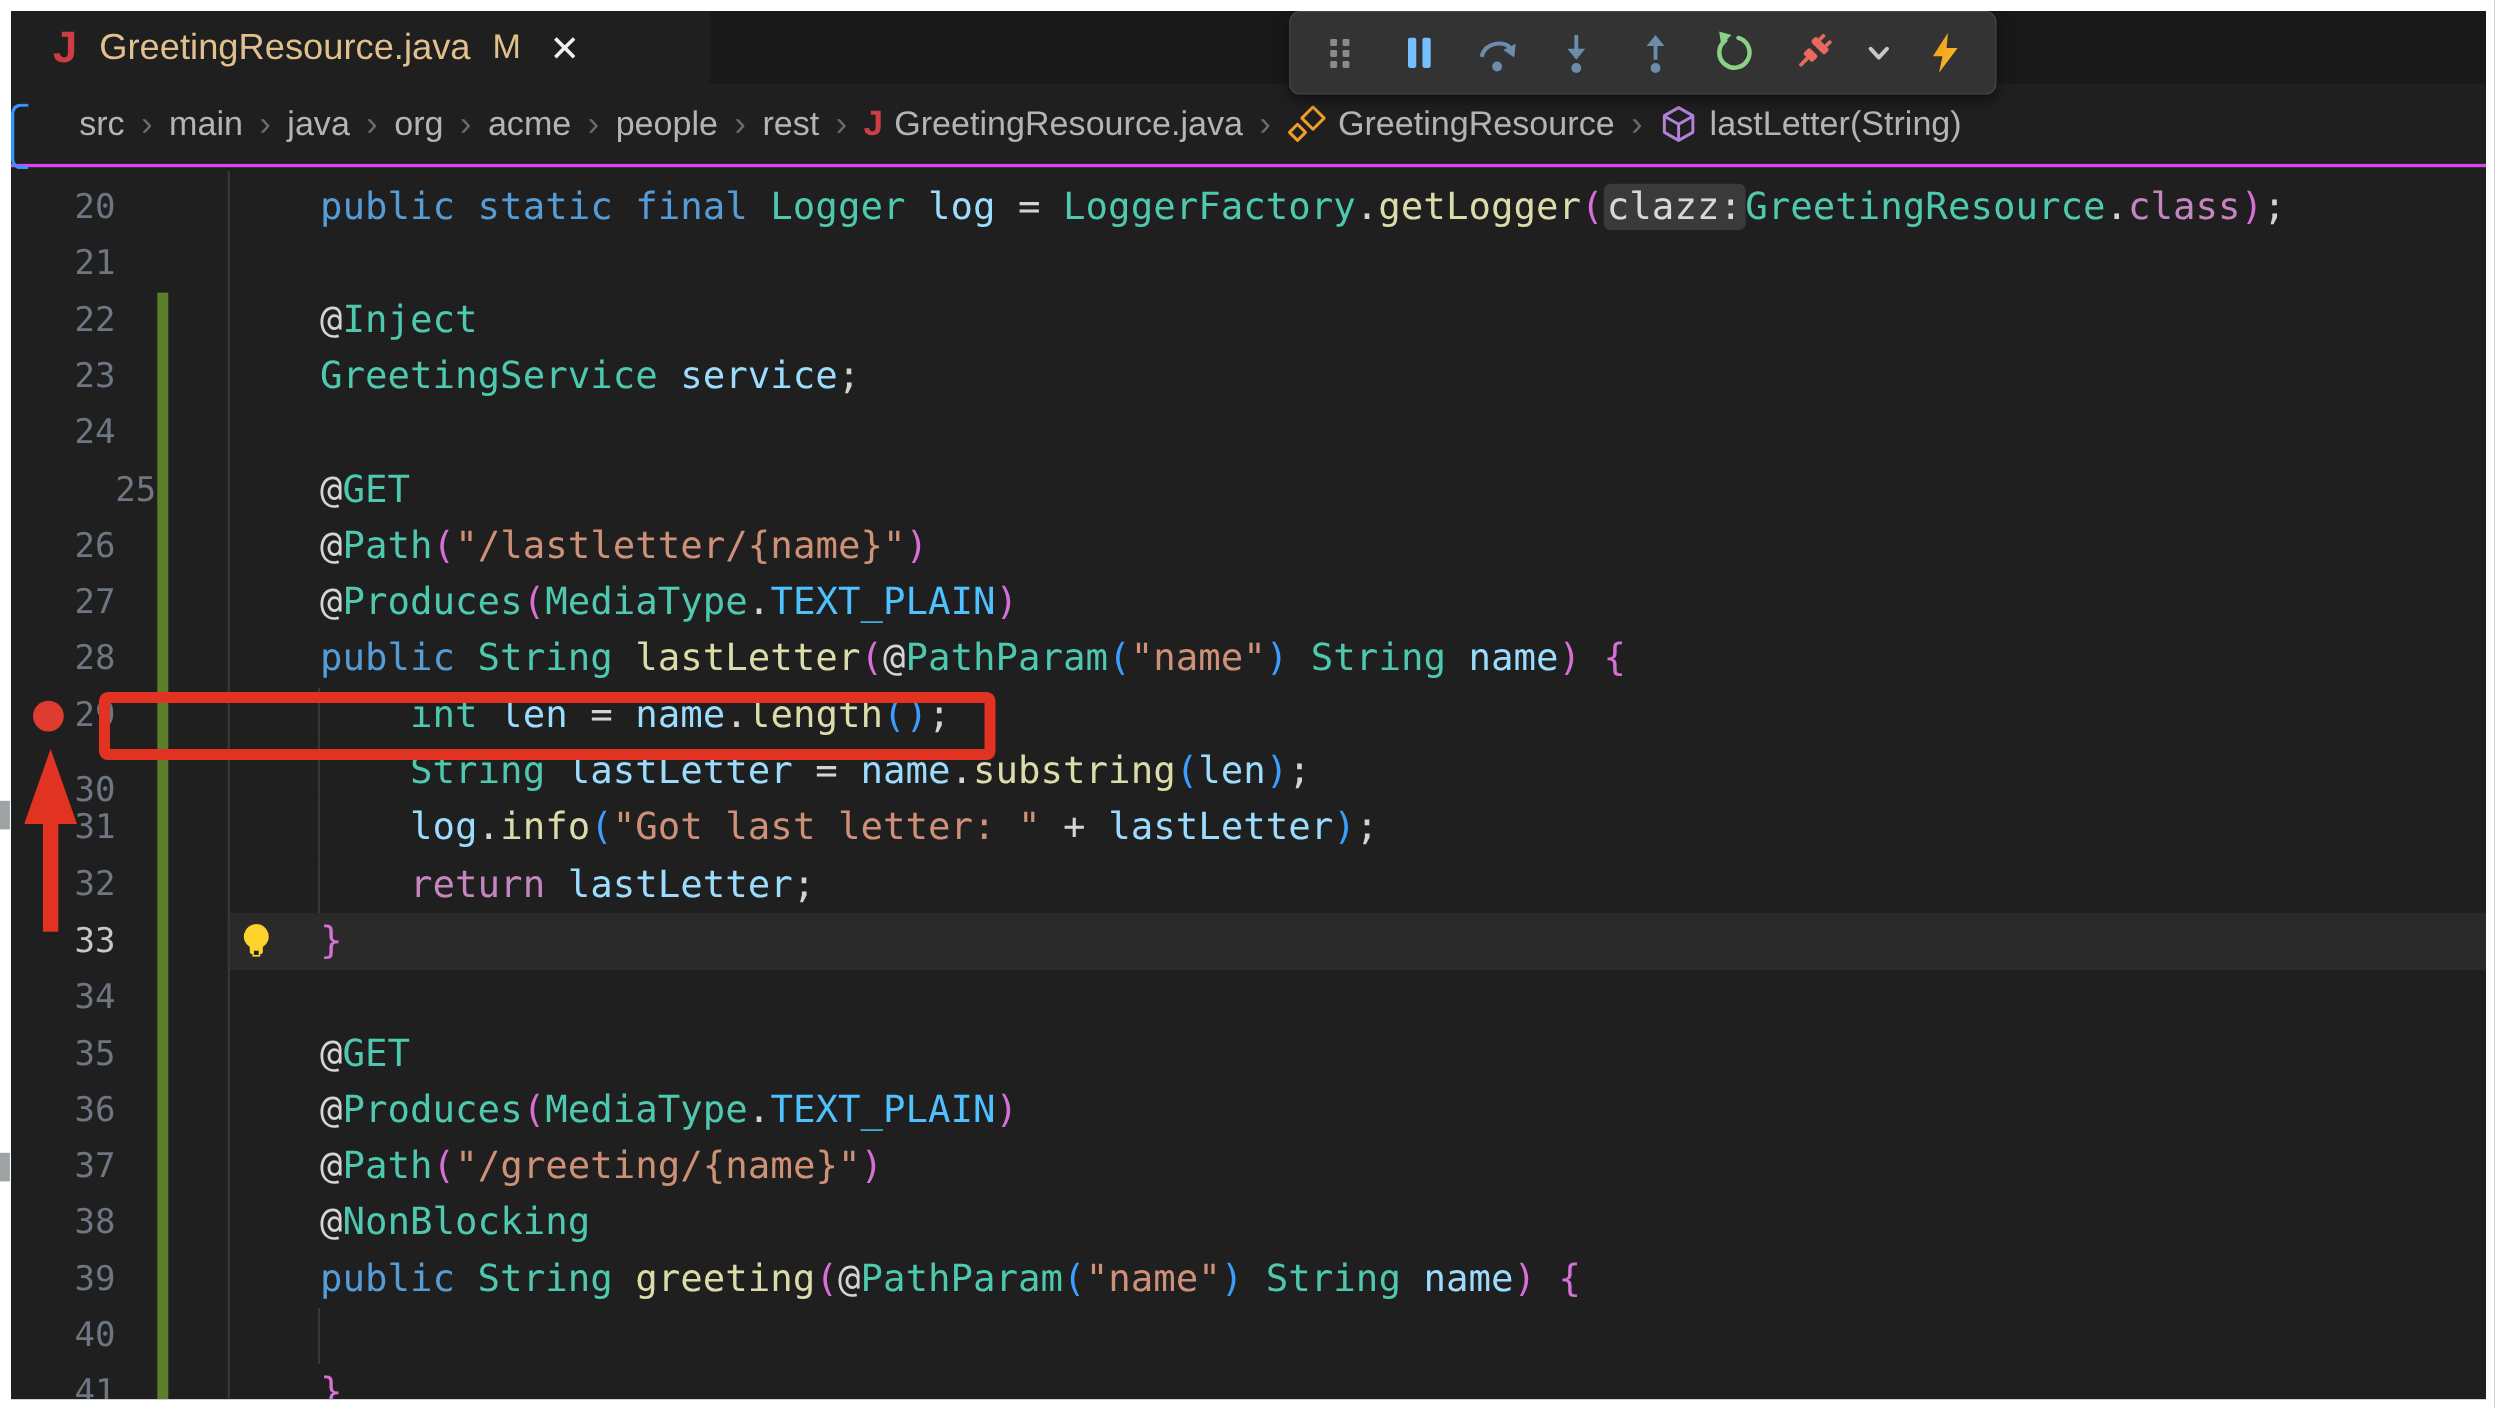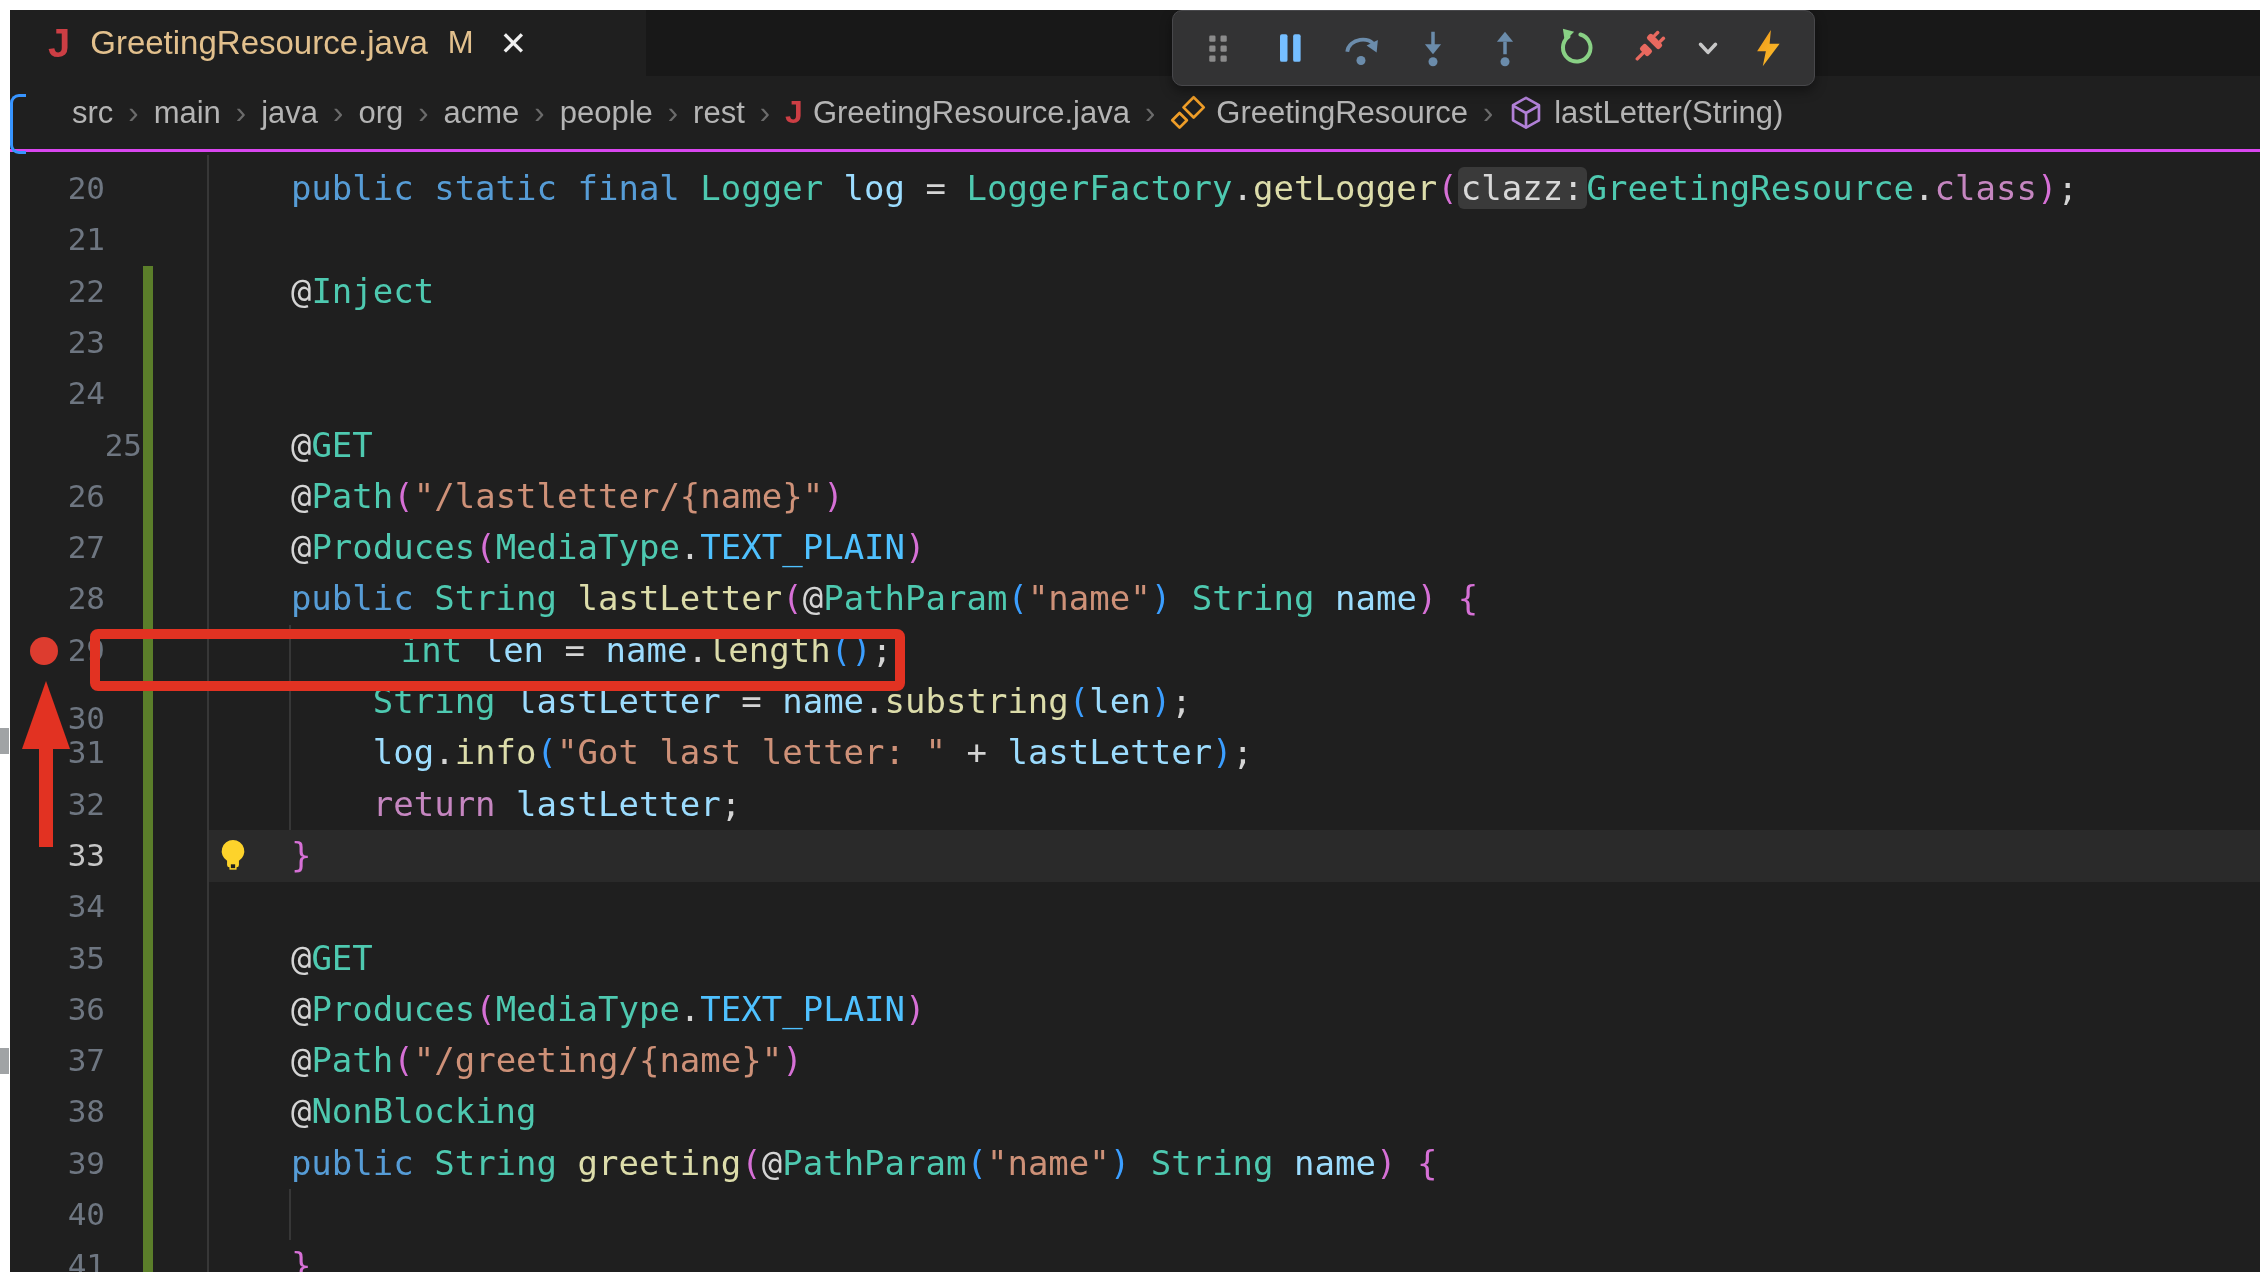--- a/index.html
+++ b/index.html
@@ -216,33 +216,34 @@
       <polygon points="24,0 48,68 0,68" fill="#e23222"></polygon>
       <rect x="17" y="64" width="14" height="102" fill="#e23222"></rect>
     </svg>
   <div class="gutter-num" style="top: 8px;">20</div>
       <div class="code-line" style="top: 8px;"><span class="tk-fg">    </span><span class="tk-kw">public static final </span><span class="tk-type">Logger </span><span class="tk-var">log</span><span class="tk-fg"> = </span><span class="tk-type">LoggerFactory</span><span class="tk-fg">.</span><span class="tk-fn">getLogger</span><span class="tk-p1">(</span><span class="tk-inlay">clazz:</span><span class="tk-type">GreetingResource</span><span class="tk-fg">.</span><span class="tk-ctrl">class</span><span class="tk-p1">)</span><span class="tk-fg">;</span></div>
       <div class="gutter-num" style="top: 59.3px;">21</div>
       <div class="code-line" style="top: 59.3px;"></div>
       <div class="gutter-num" style="top: 110.6px;">22</div>
       <div class="code-line" style="top: 110.6px;"><span class="tk-fg">    </span><span class="tk-fg">@</span><span class="tk-type">Inject</span></div>
       <div class="gutter-num" style="top: 161.9px;">23</div>
+      <div class="code-line" style="top: 161.9px;"><span class="tk-fg">    </span><span class="tk-type">GreetingService </span><span class="tk-var">service</span><span class="tk-fg">;</span></div>
       <div class="gutter-num" style="top: 213.2px;">24</div>
       <div class="code-line" style="top: 213.2px;"></div>
       <div class="gutter-num" style="top: 264.5px; padding-left: 37px;">25</div>
       <div class="code-line" style="top: 264.5px;"><span class="tk-fg">    </span><span class="tk-fg">@</span><span class="tk-type">GET</span></div>
       <div class="gutter-num" style="top: 315.8px;">26</div>
       <div class="code-line" style="top: 315.8px;"><span class="tk-fg">    </span><span class="tk-fg">@</span><span class="tk-type">Path</span><span class="tk-p1">(</span><span class="tk-str">"/lastletter/{name}"</span><span class="tk-p1">)</span></div>
       <div class="gutter-num" style="top: 367.1px;">27</div>
       <div class="code-line" style="top: 367.1px;"><span class="tk-fg">    </span><span class="tk-fg">@</span><span class="tk-type">Produces</span><span class="tk-p1">(</span><span class="tk-type">MediaType</span><span class="tk-fg">.</span><span class="tk-const">TEXT_PLAIN</span><span class="tk-p1">)</span></div>
       <div class="gutter-num" style="top: 418.4px;">28</div>
       <div class="code-line" style="top: 418.4px;"><span class="tk-fg">    </span><span class="tk-kw">public </span><span class="tk-type">String </span><span class="tk-fn">lastLetter</span><span class="tk-p1">(</span><span class="tk-fg">@</span><span class="tk-type">PathParam</span><span class="tk-p2">(</span><span class="tk-str">"name"</span><span class="tk-p2">)</span><span class="tk-fg"> </span><span class="tk-type">String </span><span class="tk-var">name</span><span class="tk-p1">)</span><span class="tk-fg"> </span><span class="tk-p1">{</span></div>
       <div class="guide" style="left: 279px; top: 469.7px; height: 51.3px;"></div>
       <div class="gutter-num" style="top: 469.7px;">29</div>
-      <div class="code-line" style="top: 469.7px; margin-left: 28px;"><span class="tk-fg">        </span><span class="tk-type">int </span><span class="tk-var">len</span><span class="tk-fg"> = </span><span class="tk-var">name</span><span class="tk-fg">.</span><span class="tk-fn">length</span><span class="tk-p2">()</span><span class="tk-fg">;</span></div>
+      <div class="code-line" style="top: 469.7px;"><span class="tk-fg">        </span><span class="tk-type">int </span><span class="tk-var">len</span><span class="tk-fg"> = </span><span class="tk-var">name</span><span class="tk-fg">.</span><span class="tk-fn">length</span><span class="tk-p2">()</span><span class="tk-fg">;</span></div>
       <div class="guide" style="left: 279px; top: 521px; height: 51.3px;"></div>
       <div class="gutter-num" style="top: 538px;">30</div>
       <div class="code-line" style="top: 521px;"><span class="tk-fg">        </span><span class="tk-type">String </span><span class="tk-var">lastLetter</span><span class="tk-fg"> = </span><span class="tk-var">name</span><span class="tk-fg">.</span><span class="tk-fn">substring</span><span class="tk-p2">(</span><span class="tk-var">len</span><span class="tk-p2">)</span><span class="tk-fg">;</span></div>
       <div class="guide" style="left: 279px; top: 572.3px; height: 51.3px;"></div>
       <div class="gutter-num" style="top: 572.3px;">31</div>
       <div class="code-line" style="top: 572.3px;"><span class="tk-fg">        </span><span class="tk-var">log</span><span class="tk-fg">.</span><span class="tk-fn">info</span><span class="tk-p2">(</span><span class="tk-str">"Got last letter: "</span><span class="tk-fg"> + </span><span class="tk-var">lastLetter</span><span class="tk-p2">)</span><span class="tk-fg">;</span></div>
       <div class="guide" style="left: 279px; top: 623.6px; height: 51.3px;"></div>
       <div class="gutter-num" style="top: 623.6px;">32</div>
       <div class="code-line" style="top: 623.6px;"><span class="tk-fg">        </span><span class="tk-ctrl">return </span><span class="tk-var">lastLetter</span><span class="tk-fg">;</span></div>
       <div class="cur-line" style="top: 674.9px;"></div>

